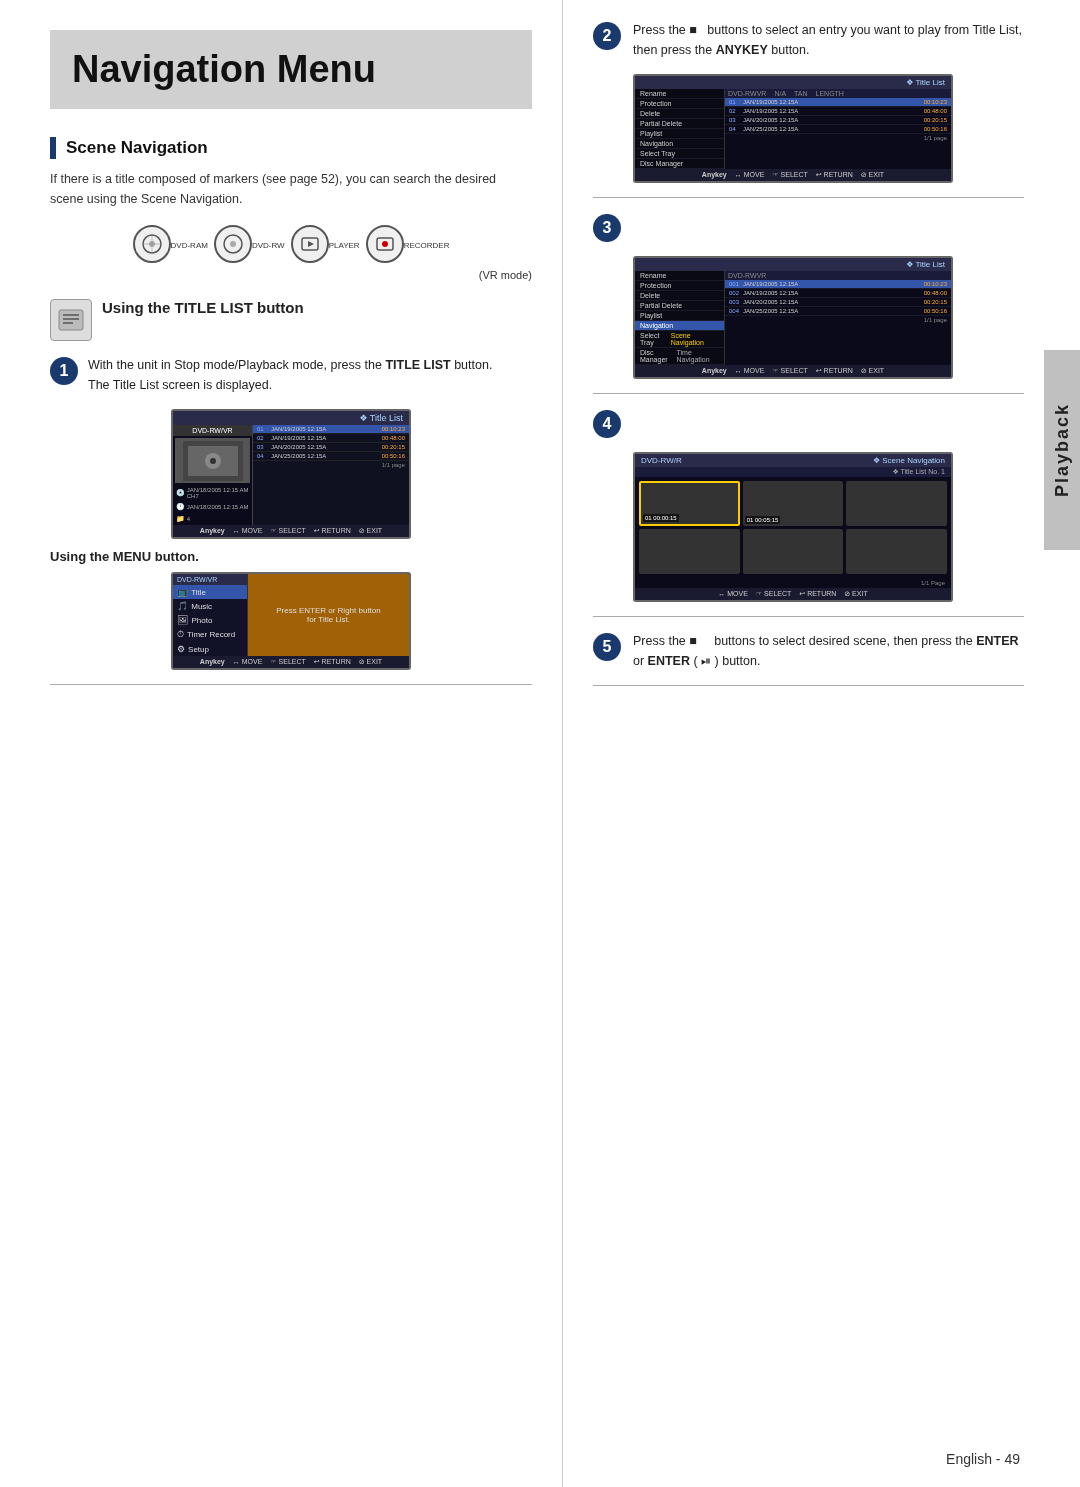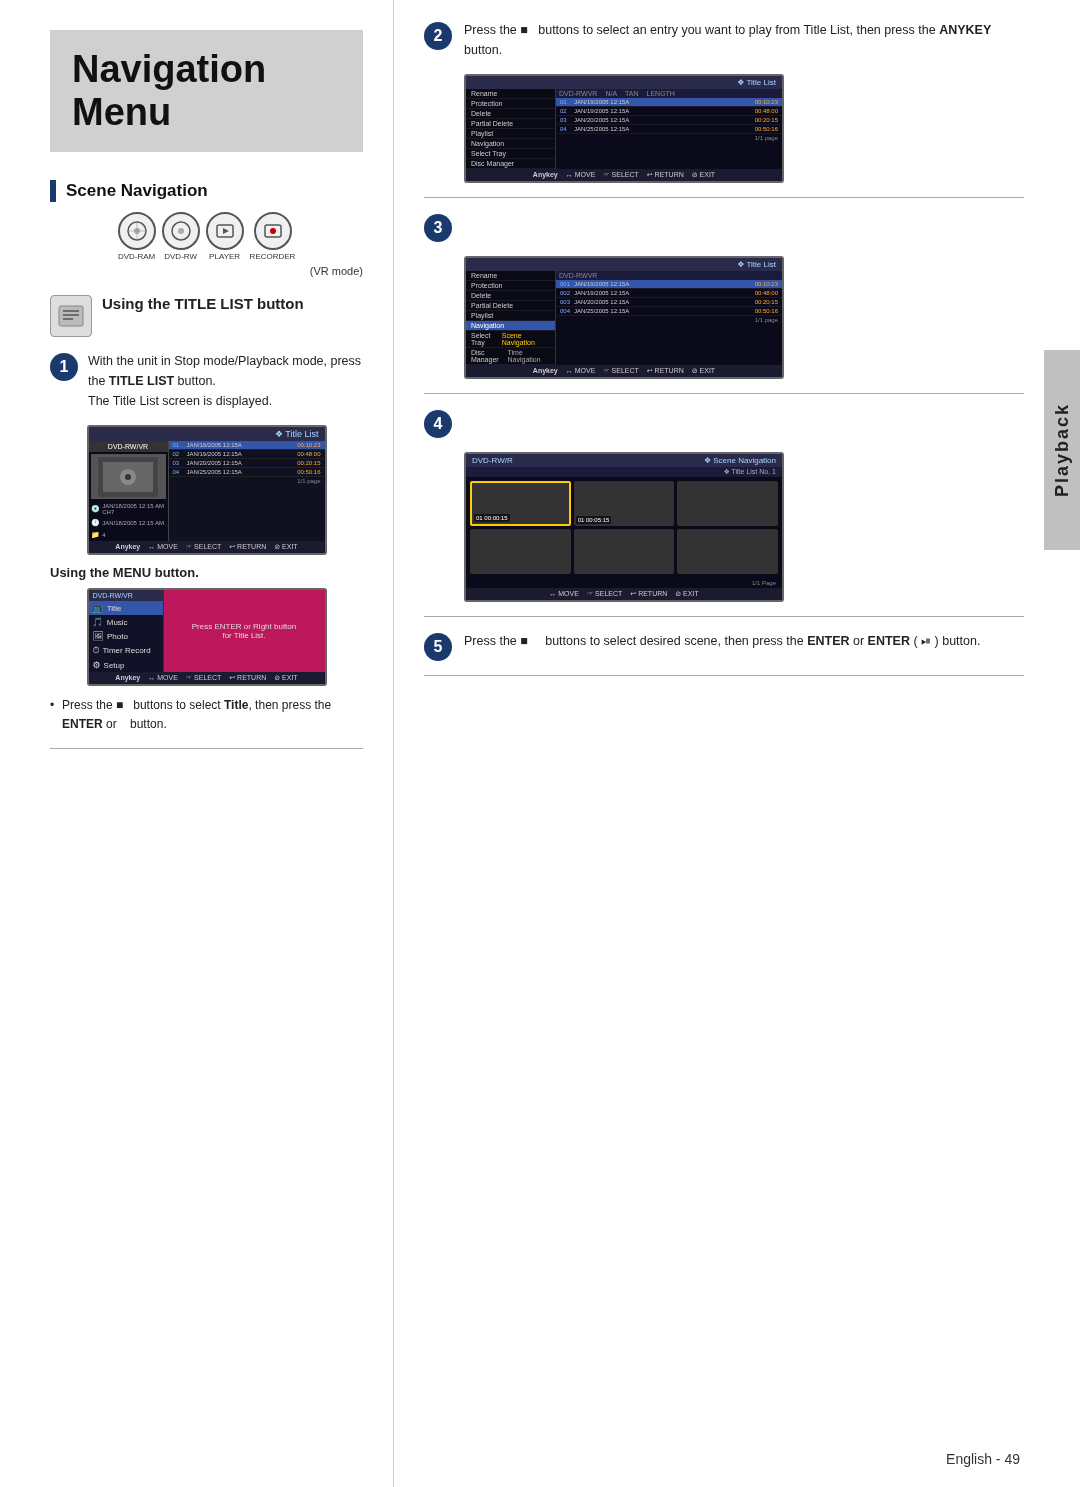--- a/index.html
+++ b/index.html
@@ -42,21 +42,21 @@
 
     .main-content {
       display: flex;
       flex: 1;
       padding: 0;
       margin-right: 36px;
     }
 
     
     .left-col {
-      width: 394px;
+      width: 563px;
       padding: 30px 30px 30px 50px;
       border-right: 1px solid #ccc;
     }
 
     
     .right-col {
       flex: 1;
       padding: 20px 20px 20px 30px;
     }
 
@@ -102,21 +102,21 @@
     
     .device-icons-row {
       display: flex;
       align-items: flex-end;
       justify-content: center;
       gap: 6px;
       margin-bottom: 4px;
     }
     .device-icon {
       display: flex;
-      flex-direction: column;
+      flex-direction: row;
       align-items: center;
       font-size: 9px;
       color: #333;
     }
     .device-icon .icon-circle {
       width: 38px;
       height: 38px;
       border: 2px solid #555;
       border-radius: 50%;
       display: flex;
@@ -342,21 +342,21 @@
       gap: 3px;
     }
     .menu-item-row.selected {
       background: #3355aa;
     }
     .menu-item-icon {
       font-size: 9px;
     }
     .menu-right {
       flex: 1;
-      background: #be185d;
+      background: #a16207;
       padding: 4px;
       display: flex;
       align-items: center;
       justify-content: center;
       font-size: 8px;
       color: #ccc;
     }
     .menu-right-text {
       text-align: center;
       font-size: 8px;
@@ -538,20 +538,21 @@
 
       <div class="nav-menu-title-box">
         <h1>Navigation Menu</h1>
       </div>
 
       <div class="section-heading">
         <div class="blue-bar"></div>
         <h2>Scene Navigation</h2>
       </div>
 
+      <p class="description-text">If there is a title composed of markers (see page 52), you can search the desired scene using the Scene Navigation.</p>
 
       <div class="device-icons-row">
         <div class="device-icon">
           <div class="icon-circle">
             <svg width="22" height="22" viewBox="0 0 22 22">
                 <circle cx="11" cy="11" r="9" fill="none" stroke="#555" stroke-width="1.5"></circle>
                 <circle cx="11" cy="11" r="3" fill="#aaa"></circle>
                 <line x1="11" y1="2" x2="11" y2="20" stroke="#888" stroke-width="0.5"></line>
                 <line x1="2" y1="11" x2="20" y2="11" stroke="#888" stroke-width="0.5"></line>
               </svg>
@@ -705,23 +706,20 @@
           <div class="screen-nav-bar">
             <span class="anykey-label">Anykey</span>
             <span>↔ MOVE</span>
             <span>☞ SELECT</span>
             <span>↩ RETURN</span>
             <span>⊘ EXIT</span>
           </div>
         </div>
       </div>
 
-      <div class="bullet-item">
-        Press the ■&nbsp;&nbsp; buttons to select <strong>Title</strong>, then press the <strong>ENTER</strong> or&nbsp;&nbsp;&nbsp; button.
-      </div>
 
       <hr class="divider-line">
 
     </div>
 
     <div class="right-col">
 
       <div class="right-step-block">
         <div class="right-step-number">2</div>
         <div class="step-text">

